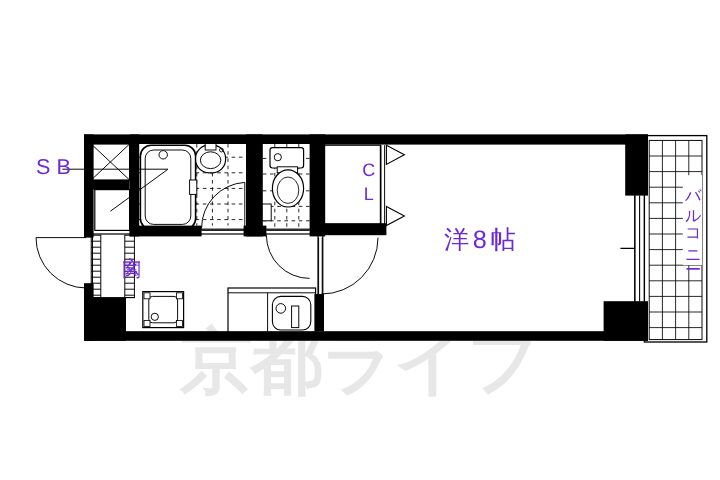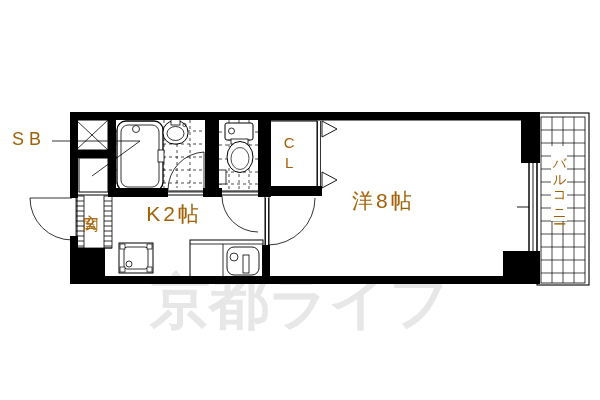--- a/index.html
+++ b/index.html
@@ -1,21 +1,21 @@
 <!DOCTYPE html>
 <html><head>
 <meta charset="utf-8">
 <style>
   html,body{margin:0;padding:0;background:#fff;}
   #stage{
     position:relative;width:600px;height:400px;overflow:hidden;
     background:#fff;font-family:"Liberation Sans","DejaVu Sans",sans-serif;
   }
   #stage svg{position:absolute;left:0;top:0;z-index:1;}
-  .lbl{position:absolute;z-index:2;color:#a16207;line-height:1.05;}
+  .lbl{position:absolute;z-index:2;color:#6d28d9;line-height:1.05;margin-left:18px;}
   .lbl-sb{left:12px;top:130px;font-size:18px;letter-spacing:5px;}
   .lbl-kitchen{left:128px;top:203px;width:92px;text-align:center;font-size:21px;letter-spacing:3px;}
   .lbl-room{left:352px;top:190px;width:96px;font-size:21px;letter-spacing:3px;}
   .lbl-vert{writing-mode:vertical-rl;text-orientation:upright;}
   .lbl-cl{left:281px;top:134px;font-size:15px;letter-spacing:3px;}
   .lbl-genkan{left:83px;top:202px;font-size:15px;letter-spacing:4px;}
   .lbl-balcony{left:551px;top:146px;font-size:13.5px;letter-spacing:2px;background:#fff;padding:2px 1px;}
   .watermark{
     position:absolute;left:150px;top:262px;z-index:0;
     font-size:60px;font-weight:bold;letter-spacing:-1px;white-space:nowrap;
@@ -144,17 +144,16 @@
       <rect x="260" y="186" width="62" height="10"></rect>
       <rect x="108" y="188" width="60" height="9"></rect>
       <rect x="203" y="188" width="19" height="9"></rect>
       <rect x="76" y="150" width="32" height="8"></rect>
       <rect x="262" y="245" width="8" height="31"></rect>
     </g>
   </svg>
 
   <div class="lbl lbl-sb">SB</div>
   <div class="lbl lbl-vert lbl-genkan">玄関</div>
-  <div class="lbl lbl-kitchen">K2帖</div>
   <div class="lbl lbl-room">洋8帖</div>
   <div class="lbl lbl-vert lbl-cl">CL</div>
   <div class="lbl lbl-vert lbl-balcony">バルコニー</div>
 </div>
 
 </body></html>

